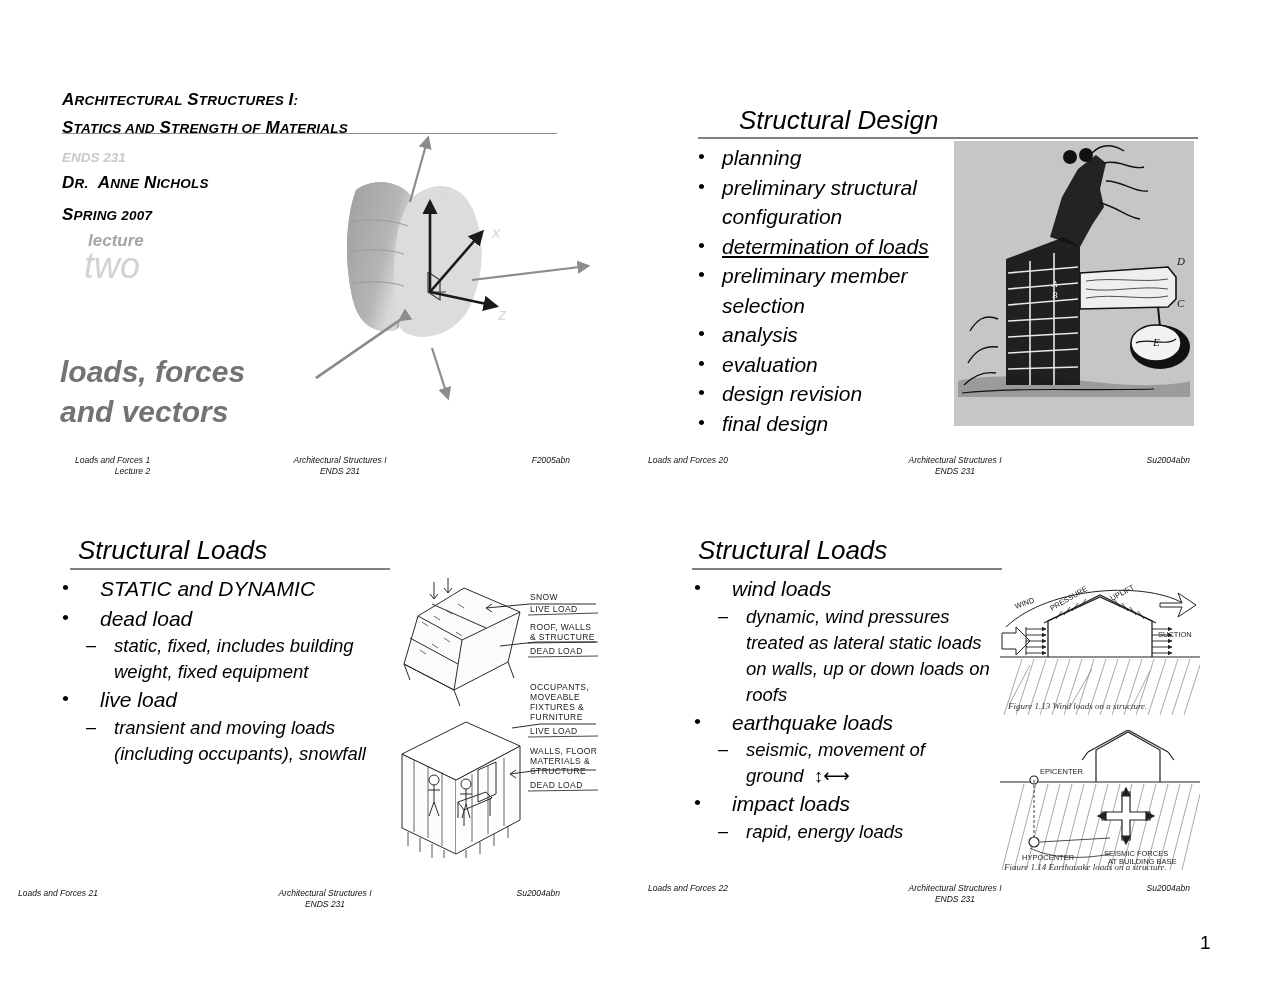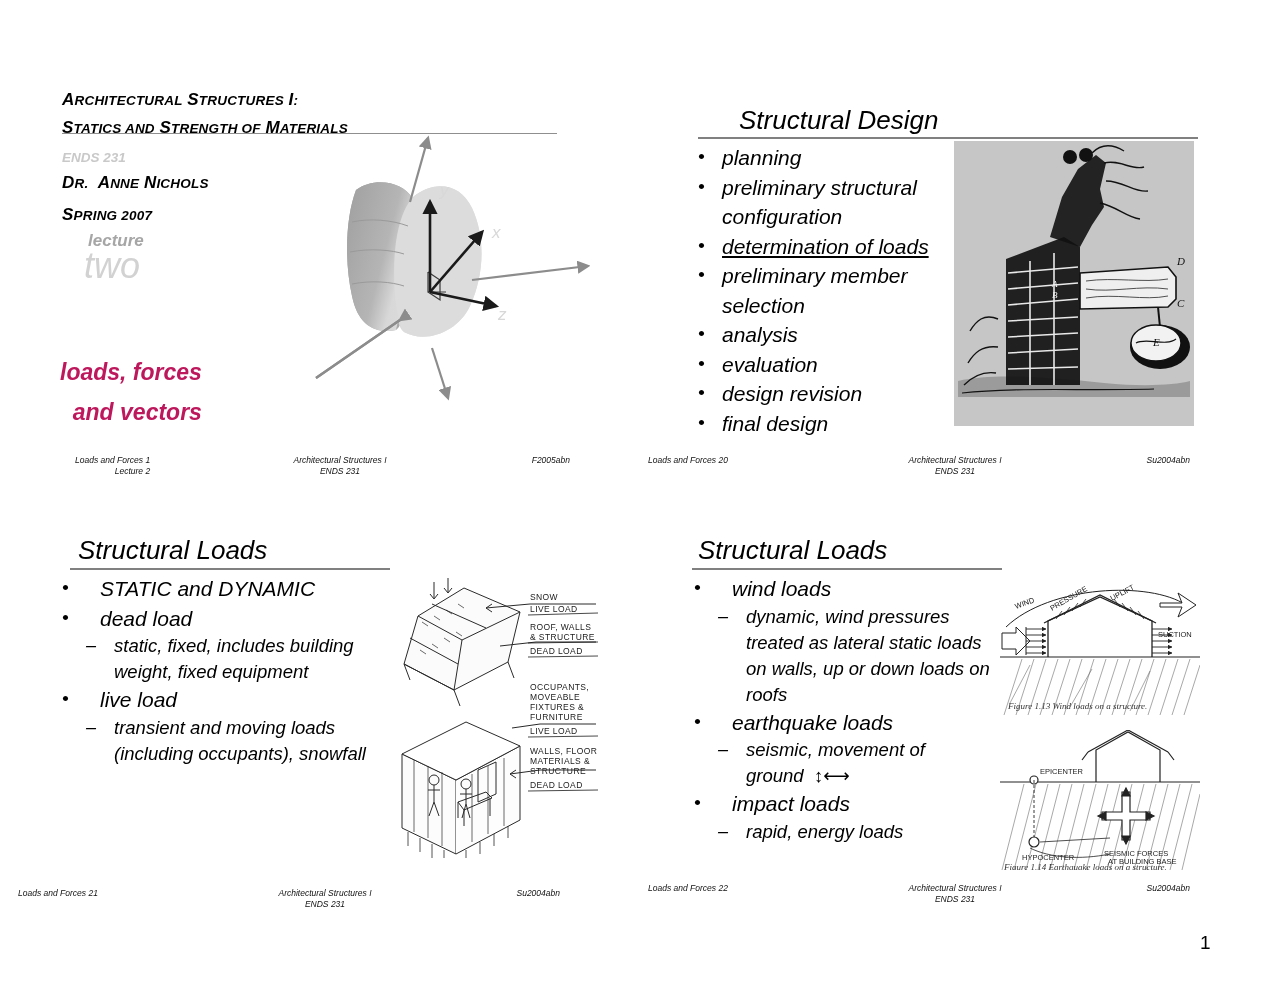--- a/index.html
+++ b/index.html
@@ -30,21 +30,21 @@
   .hdr .cap{font-size:17px;}
   .hdr .sm{font-size:13.5px;}
   #h1{position:absolute;left:62px;top:90px;}
   #h2{position:absolute;left:62px;top:118px;}
   #h3{position:absolute;left:62px;top:150px;font-size:13.5px;color:#c9c9c9;font-style:italic;font-weight:bold;}
   #h4{position:absolute;left:62px;top:173px;}
   #h5{position:absolute;left:62px;top:205px;}
   #hrule1{position:absolute;left:62px;top:133px;width:495px;height:1px;background:#8f8f8f;}
   #lecture{position:absolute;left:88px;top:231px;font-size:17px;font-weight:bold;font-style:italic;color:#a6a6a6;}
   #two{position:absolute;left:60px;top:245px;font-size:36px;font-style:italic;color:#d2d2d2;font-weight:400;margin-left:24px;}
-  #bigtitle{position:absolute;left:60px;top:352px;font-size:23px;font-weight:bold;font-style:italic;color:#be185d;line-height:40px;text-align:right;}
+  #bigtitle{position:absolute;left:60px;top:352px;font-size:30px;font-weight:bold;font-style:italic;color:#737373;line-height:40px;}
 
   
   #fig3d{position:absolute;left:300px;top:120px;width:290px;height:300px;}
 
   
   #slide2{left:640px;top:0;width:640px;height:500px;}
   #s2title{position:absolute;left:58px;top:105px;font-size:26px;margin-left:41px;}
   #s2rule{position:absolute;left:58px;top:137px;width:500px;}
   #s2list{position:absolute;left:48px;top:143px;width:270px;}
   #galileo{position:absolute;left:314px;top:141px;width:240px;height:285px;background:#c6c6c6;overflow:hidden;}

